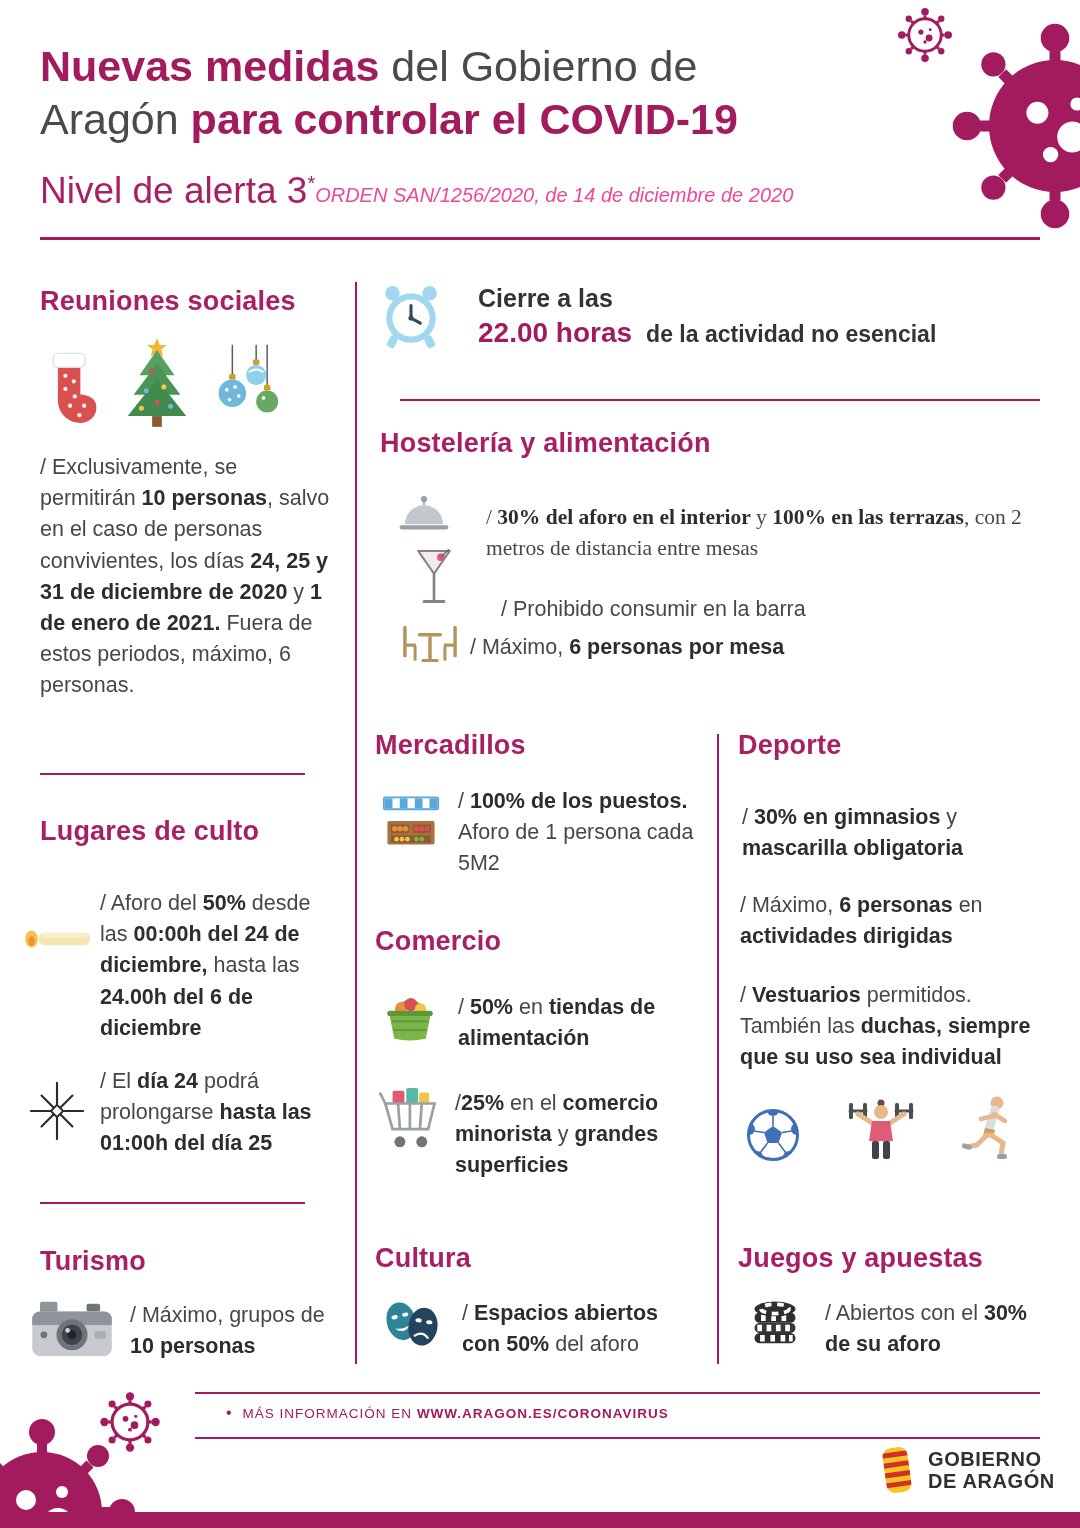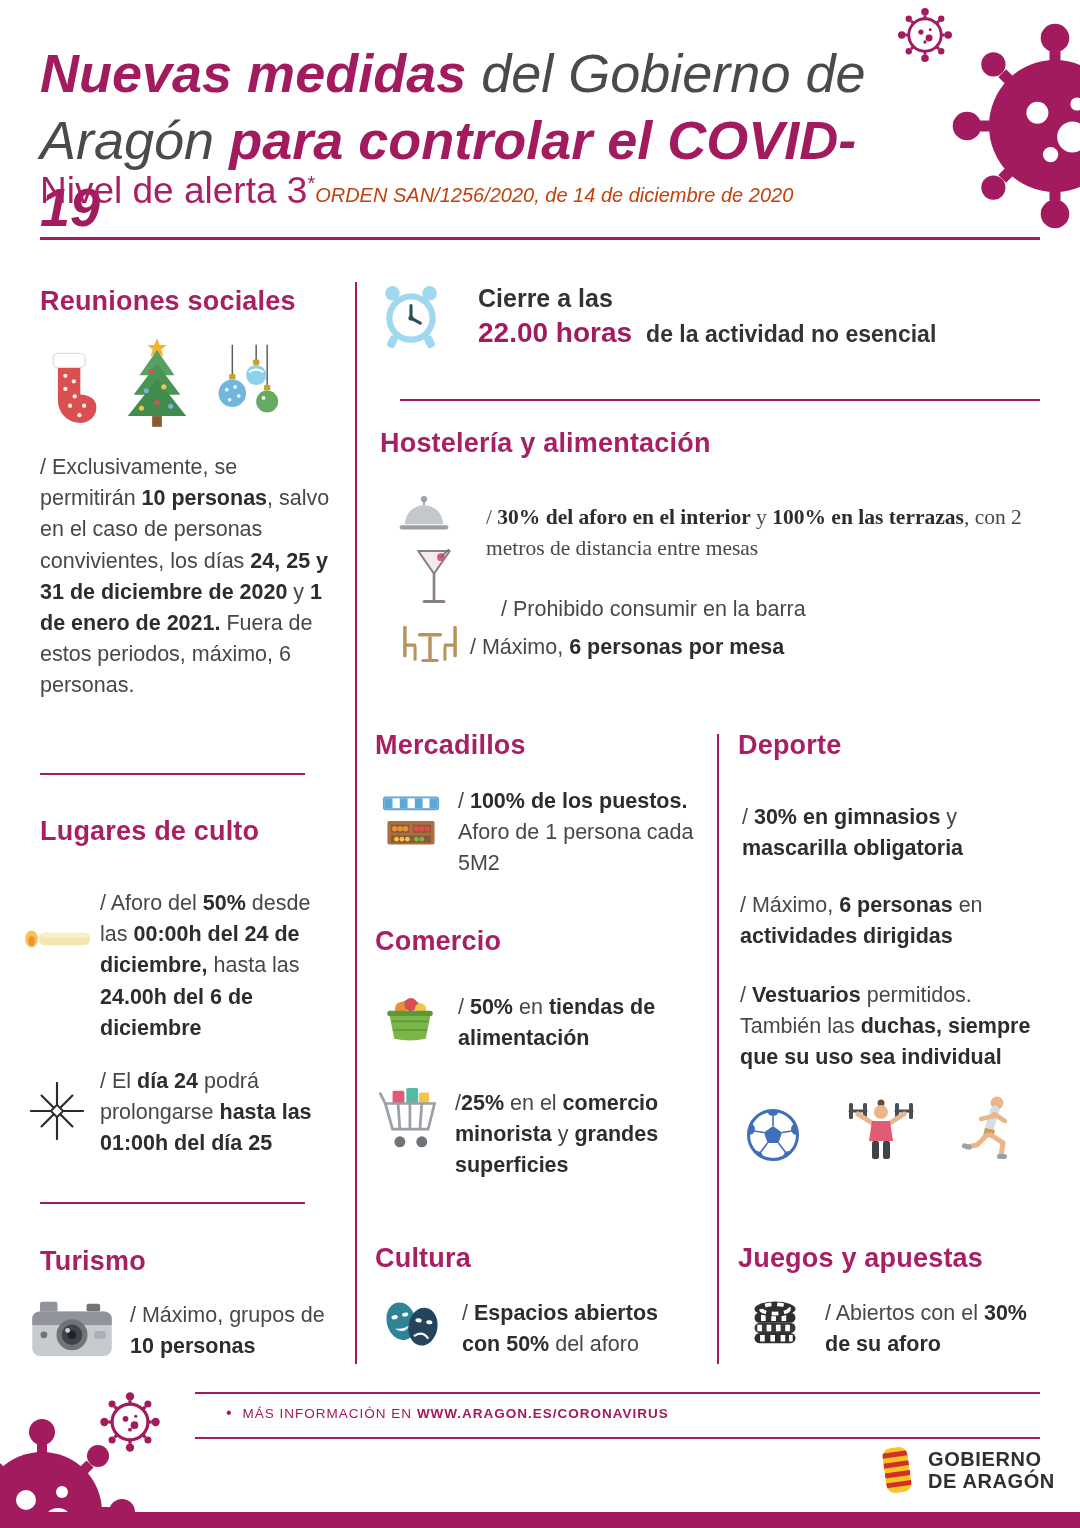--- a/index.html
+++ b/index.html
@@ -11,24 +11,24 @@
   html,body{margin:0;padding:0;background:#ffffff;}
   #page{
     position:relative;width:1080px;height:1528px;background:#fff;overflow:hidden;
     font-family:"Liberation Sans","DejaVu Sans",sans-serif;color:var(--dark);
   }
   .abs{position:absolute;}
   .h2{font-size:27px;font-weight:bold;color:var(--heading);letter-spacing:.2px;}
   .body{font-size:21.5px;line-height:1.45;color:var(--dark);}
   .rich .b{font-weight:bold;color:var(--bold);}
   .rich .a{font-weight:bold;color:var(--accent);}
-  .title{font-size:54px;line-height:1.24;color:#4a4a4a;font-weight:normal;font-style:italic;}
+  .title{font-size:43px;line-height:1.24;color:#4a4a4a;font-weight:normal;}
   .alert{font-size:37px;color:var(--heading);}
   .alert sup{font-size:20px;}
-  .order{font-size:20px;font-style:italic;color:#c2410c;padding-bottom:5px;}
+  .order{font-size:20px;font-style:italic;color:#ec4899;padding-bottom:5px;}
   .rule-h{background:var(--accent);height:2px;}
   .rule-header{background:var(--accent);height:3px;}
   .vrule{width:2px;background:var(--accent);}
   .closure-l1{font-size:25px;font-weight:bold;color:#333;}
   .closure-time{font-size:28px;font-weight:bold;color:var(--accent);}
   .closure-l2{font-size:23px;font-weight:bold;color:#333;}
   .finfo{font-size:13.5px;color:var(--accent);letter-spacing:1px;}
   .finfo .b{font-weight:bold;color:var(--accent);}
   .logo-t{font-size:20px;font-weight:bold;color:#2f2f2f;letter-spacing:.6px;line-height:1.12;}
   .bottombar{position:absolute;left:0;right:0;bottom:0;height:16px;background:var(--accent);z-index:5;}

